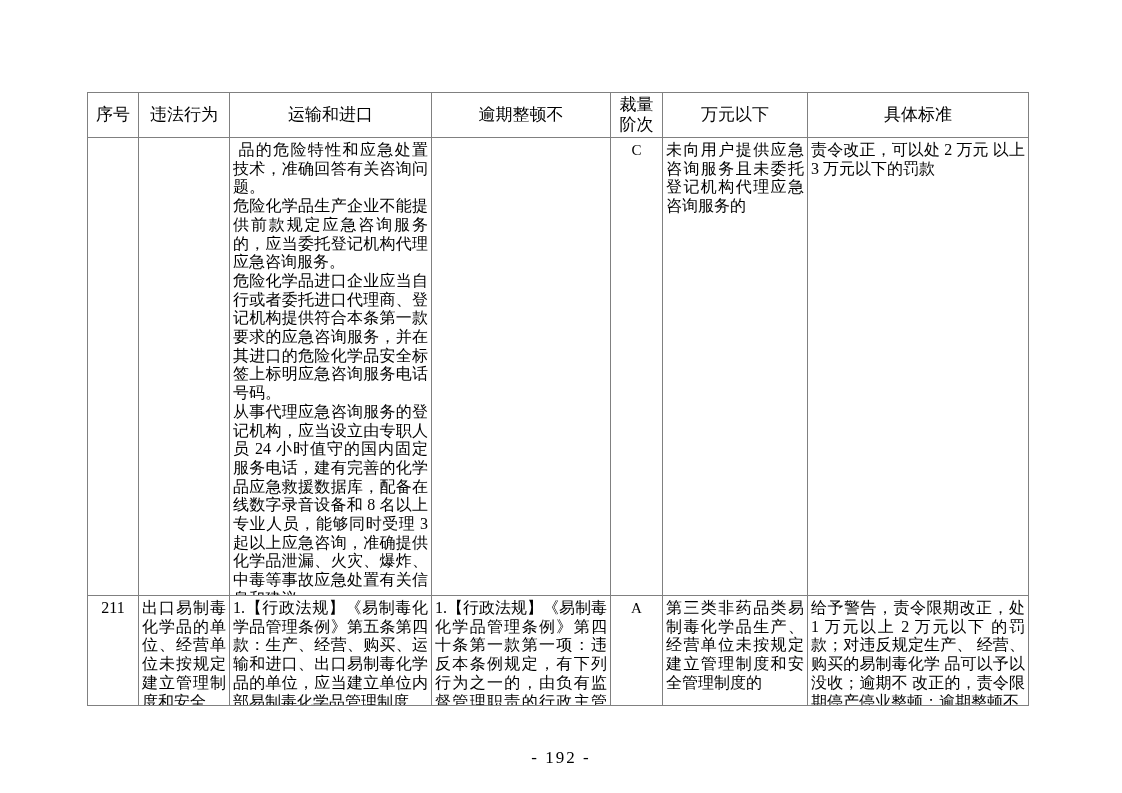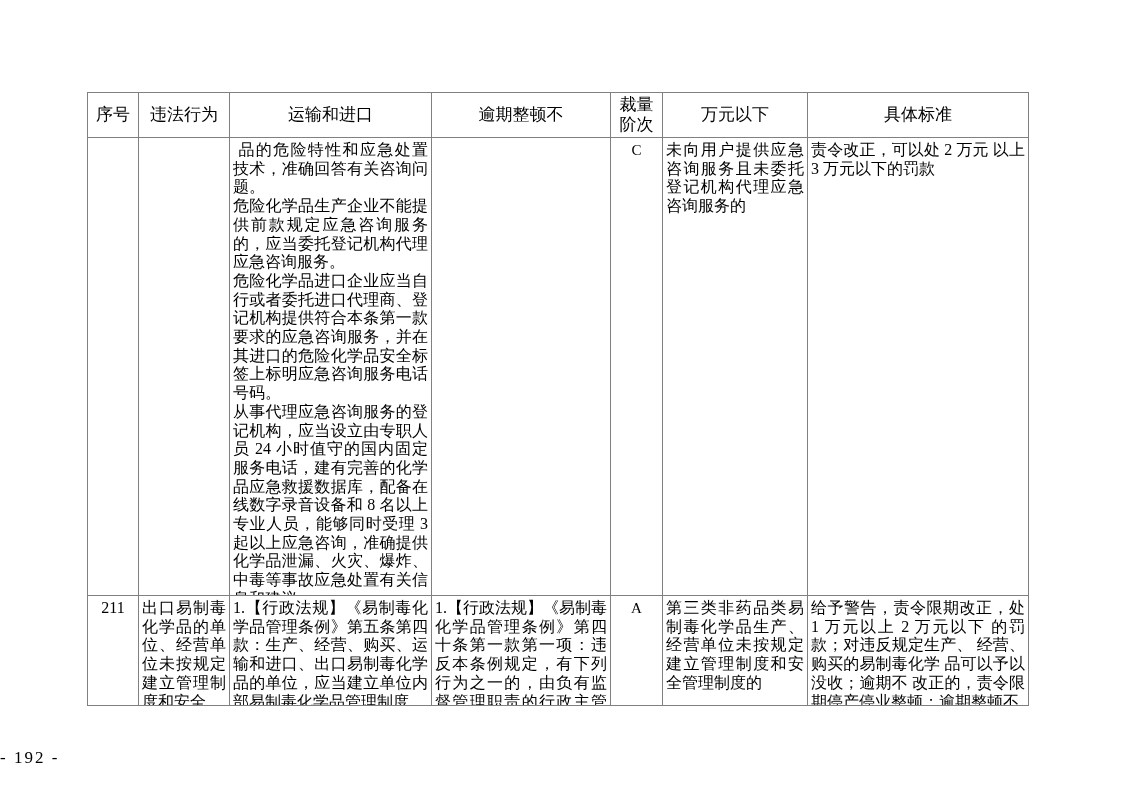--- a/index.html
+++ b/index.html
@@ -56,20 +56,21 @@
     text-align: justify;
     white-space: pre-wrap;
   }
   .ctr .txt { text-align: center; }
   .level .txt { font-size: 15px; }
   .page-number {
     position: absolute;
     left: 0;
     top: 748px;
     width: 1122px;
+    text-align: center;
     font-size: 17px;
     letter-spacing: 2px;
   }
 </style>
 </head>
 <body>
 
 <div class="page">
 
   <table class="doc-table">

